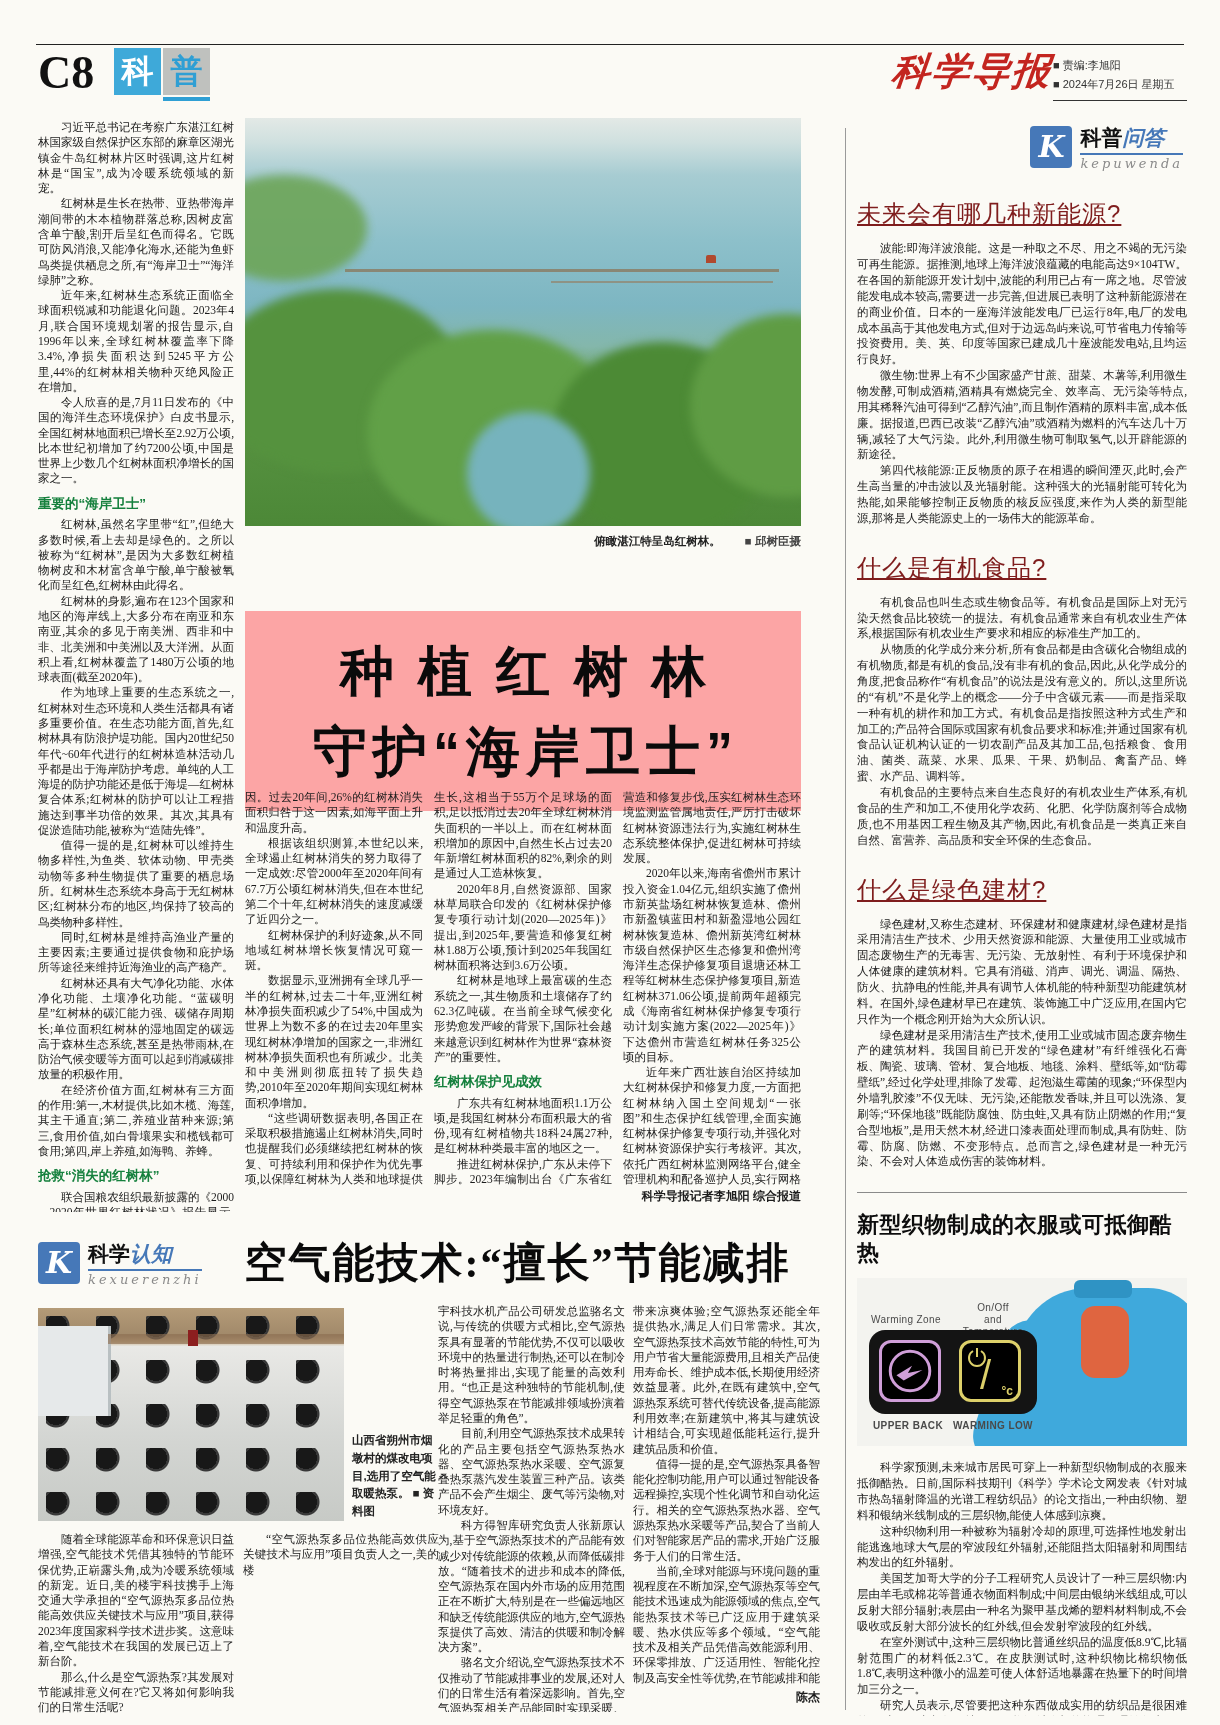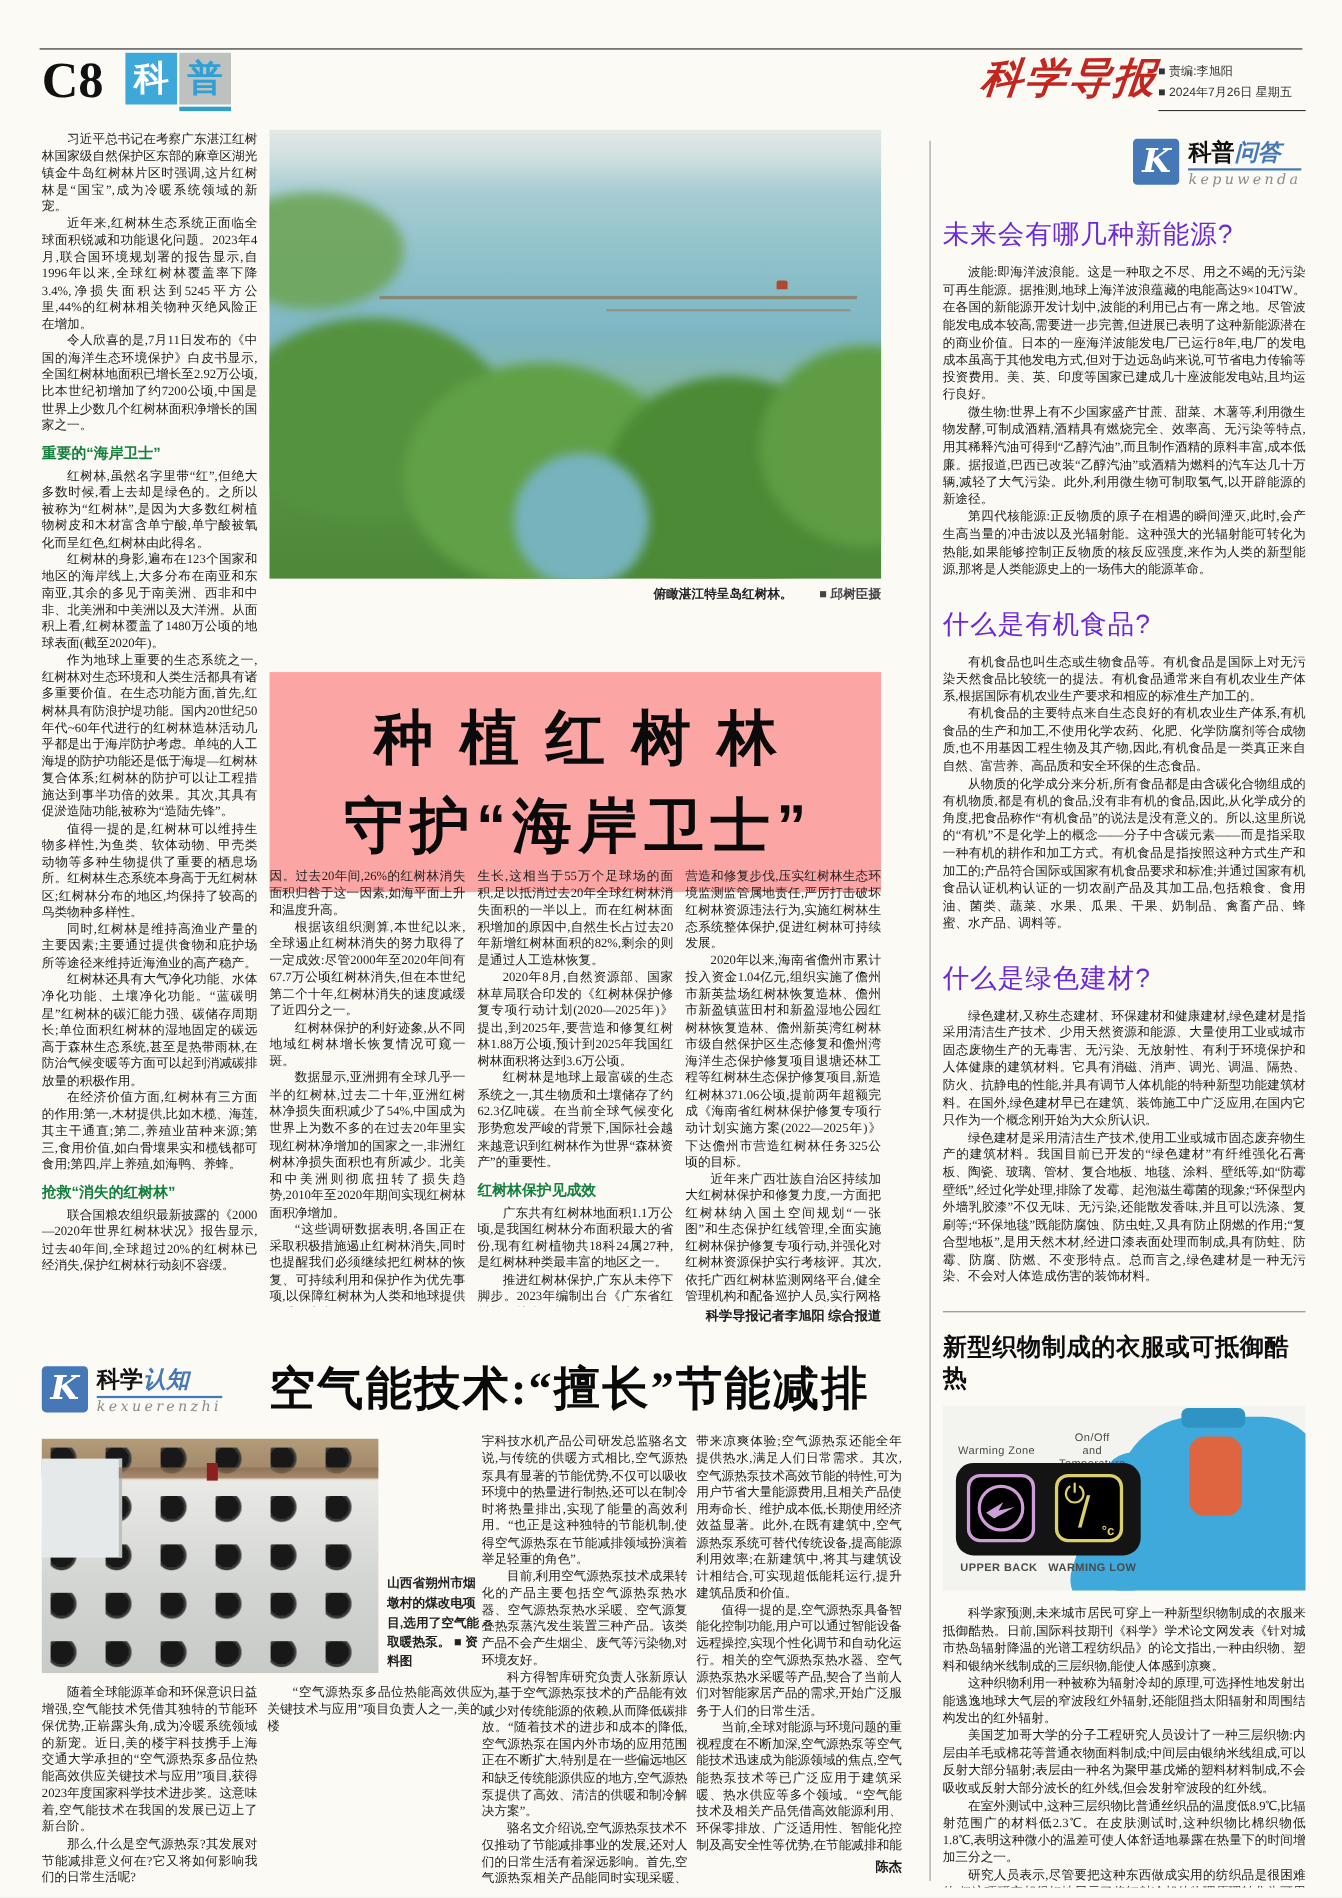--- a/index.html
+++ b/index.html
@@ -46,21 +46,21 @@
   .right-col{position:absolute;left:857px;top:126px;width:330px;height:1590px;overflow:hidden;}
   .logo-row{display:flex;align-items:flex-start;}
   .k-sq{width:42px;height:42px;background:#4678b8;border-radius:4px;color:#fff;
         font:bold italic 30px/42px "DejaVu Serif",serif;text-align:center;flex:0 0 auto;}
   .logo-txt{margin-left:8px;}
   .logo-line1{font:bold 21px/1.1 "Liberation Serif",serif;color:#111;white-space:nowrap;}
   .logo-line1 .blue{color:#4678b8;font-style:italic;font-family:"DejaVu Serif",serif;}
   .logo-underline{height:2px;background:#4678b8;margin-top:3px;}
   .logo-pinyin{font:italic 13px/1.4 "DejaVu Serif",serif;color:#8a8a8a;letter-spacing:3px;text-align:right;}
   .qa-logo-wrap{display:flex;justify-content:flex-end;padding-right:4px;}
-  .qa-q{font:500 24px/1.25 "Liberation Sans",sans-serif;color:#6d28d9;margin:26px 0 12px;letter-spacing:1px;}
+  .qa-q{font:500 24px/1.25 "Liberation Sans",sans-serif;color:#7f1d1d;margin:26px 0 12px;letter-spacing:1px;text-decoration:underline;}
   .rc-text{font:11.5px/1.38 "Liberation Serif",serif;text-align:justify;}
   .rc-text p{margin:0;text-indent:2em;}
   .h-divider{height:1px;background:#8a8a8a;margin:22px 0 16px;}
   .fab-title{font:900 22px/1.25 "Liberation Sans",sans-serif;color:#0d0d0d;letter-spacing:.5px;margin:18px 0 12px;}
   
   .fab-fig{position:relative;width:330px;height:168px;background:#f3f3ef;overflow:hidden;}
   .shirt{position:absolute;right:-18px;top:10px;width:190px;height:190px;background:#3fa9dc;
          border-radius:38% 30% 10% 10%;}
   .shirt-arm{position:absolute;right:140px;top:40px;width:60px;height:150px;background:#3fa9dc;
              border-radius:30px;transform:rotate(18deg);}
@@ -110,20 +110,21 @@
   <div class="sec-tick"></div>
   <div class="masthead">科学导报</div>
   <div class="ed-box">
     <div>■ 责编:李旭阳</div>
     <div>■ 2024年7月26日  星期五</div>
   </div>
   <div class="ed-rule"></div>
 
   <div class="left-col bodytext">
       <p>习近平总书记在考察广东湛江红树林国家级自然保护区东部的麻章区湖光镇金牛岛红树林片区时强调,这片红树林是“国宝”,成为冷暖系统领域的新宠。</p>
+      <p>红树林是生长在热带、亚热带海岸潮间带的木本植物群落总称,因树皮富含单宁酸,割开后呈红色而得名。它既可防风消浪,又能净化海水,还能为鱼虾鸟类提供栖息之所,有“海岸卫士”“海洋绿肺”之称。</p>
       <p>近年来,红树林生态系统正面临全球面积锐减和功能退化问题。2023年4月,联合国环境规划署的报告显示,自1996年以来,全球红树林覆盖率下降3.4%,净损失面积达到5245平方公里,44%的红树林相关物种灭绝风险正在增加。</p>
       <p>令人欣喜的是,7月11日发布的《中国的海洋生态环境保护》白皮书显示,全国红树林地面积已增长至2.92万公顷,比本世纪初增加了约7200公顷,中国是世界上少数几个红树林面积净增长的国家之一。</p>
       <h3>重要的“海岸卫士”</h3>
       <p>红树林,虽然名字里带“红”,但绝大多数时候,看上去却是绿色的。之所以被称为“红树林”,是因为大多数红树植物树皮和木材富含单宁酸,单宁酸被氧化而呈红色,红树林由此得名。</p>
       <p>红树林的身影,遍布在123个国家和地区的海岸线上,大多分布在南亚和东南亚,其余的多见于南美洲、西非和中非、北美洲和中美洲以及大洋洲。从面积上看,红树林覆盖了1480万公顷的地球表面(截至2020年)。</p>
       <p>作为地球上重要的生态系统之一,红树林对生态环境和人类生活都具有诸多重要价值。在生态功能方面,首先,红树林具有防浪护堤功能。国内20世纪50年代~60年代进行的红树林造林活动几乎都是出于海岸防护考虑。单纯的人工海堤的防护功能还是低于海堤—红树林复合体系;红树林的防护可以让工程措施达到事半功倍的效果。其次,其具有促淤造陆功能,被称为“造陆先锋”。</p>
       <p>值得一提的是,红树林可以维持生物多样性,为鱼类、软体动物、甲壳类动物等多种生物提供了重要的栖息场所。红树林生态系统本身高于无红树林区;红树林分布的地区,均保持了较高的鸟类物种多样性。</p>
       <p>同时,红树林是维持高渔业产量的主要因素;主要通过提供食物和庇护场所等途径来维持近海渔业的高产稳产。</p>
       <p>红树林还具有大气净化功能、水体净化功能、土壤净化功能。“蓝碳明星”红树林的碳汇能力强、碳储存周期长;单位面积红树林的湿地固定的碳远高于森林生态系统,甚至是热带雨林,在防治气候变暖等方面可以起到消减碳排放量的积极作用。</p>
       <p>在经济价值方面,红树林有三方面的作用:第一,木材提供,比如木榄、海莲,其主干通直;第二,养殖业苗种来源;第三,食用价值,如白骨壤果实和榄钱都可食用;第四,岸上养殖,如海鸭、养蜂。</p>
@@ -195,22 +196,22 @@
       <div class="rc-text">
           <p>波能:即海洋波浪能。这是一种取之不尽、用之不竭的无污染可再生能源。据推测,地球上海洋波浪蕴藏的电能高达9×104TW。在各国的新能源开发计划中,波能的利用已占有一席之地。尽管波能发电成本较高,需要进一步完善,但进展已表明了这种新能源潜在的商业价值。日本的一座海洋波能发电厂已运行8年,电厂的发电成本虽高于其他发电方式,但对于边远岛屿来说,可节省电力传输等投资费用。美、英、印度等国家已建成几十座波能发电站,且均运行良好。</p>
           <p>微生物:世界上有不少国家盛产甘蔗、甜菜、木薯等,利用微生物发酵,可制成酒精,酒精具有燃烧完全、效率高、无污染等特点,用其稀释汽油可得到“乙醇汽油”,而且制作酒精的原料丰富,成本低廉。据报道,巴西已改装“乙醇汽油”或酒精为燃料的汽车达几十万辆,减轻了大气污染。此外,利用微生物可制取氢气,以开辟能源的新途径。</p>
           <p>第四代核能源:正反物质的原子在相遇的瞬间湮灭,此时,会产生高当量的冲击波以及光辐射能。这种强大的光辐射能可转化为热能,如果能够控制正反物质的核反应强度,来作为人类的新型能源,那将是人类能源史上的一场伟大的能源革命。</p>
         </div>
     </div>
     <div>
       <div class="qa-q">什么是有机食品?</div>
       <div class="rc-text">
           <p>有机食品也叫生态或生物食品等。有机食品是国际上对无污染天然食品比较统一的提法。有机食品通常来自有机农业生产体系,根据国际有机农业生产要求和相应的标准生产加工的。</p>
+          <p>从物质的化学成分来分析,所有食品都是由含碳化合物组成的有机物质,都是有机的食品,没有非有机的食品,因此,从化学成分的角度,把食品称作“有机食品”的说法是没有意义的。所以,这里所说的“有机”不是化学上的概念——分子中含碳元素——而是指采取一种有机的耕作和加工方式。有机食品是指按照这种方式生产和加工的;产品符合国际或国家有机食品要求和标准;并通过国家有机食品认证机构认证的一切农副产品及其加工品,包括粮食、食用油、菌类、蔬菜、水果、瓜果、干果、奶制品、禽畜产品、蜂蜜、水产品、调料等。</p>
           <p>有机食品的主要特点来自生态良好的有机农业生产体系,有机食品的生产和加工,不使用化学农药、化肥、化学防腐剂等合成物质,也不用基因工程生物及其产物,因此,有机食品是一类真正来自自然、富营养、高品质和安全环保的生态食品。</p>
-          <p>从物质的化学成分来分析,所有食品都是由含碳化合物组成的有机物质,都是有机的食品,没有非有机的食品,因此,从化学成分的角度,把食品称作“有机食品”的说法是没有意义的。所以,这里所说的“有机”不是化学上的概念——分子中含碳元素——而是指采取一种有机的耕作和加工方式。有机食品是指按照这种方式生产和加工的;产品符合国际或国家有机食品要求和标准;并通过国家有机食品认证机构认证的一切农副产品及其加工品,包括粮食、食用油、菌类、蔬菜、水果、瓜果、干果、奶制品、禽畜产品、蜂蜜、水产品、调料等。</p>
         </div>
     </div>
     <div>
       <div class="qa-q">什么是绿色建材?</div>
       <div class="rc-text">
           <p>绿色建材,又称生态建材、环保建材和健康建材,绿色建材是指采用清洁生产技术、少用天然资源和能源、大量使用工业或城市固态废物生产的无毒害、无污染、无放射性、有利于环境保护和人体健康的建筑材料。它具有消磁、消声、调光、调温、隔热、防火、抗静电的性能,并具有调节人体机能的特种新型功能建筑材料。在国外,绿色建材早已在建筑、装饰施工中广泛应用,在国内它只作为一个概念刚开始为大众所认识。</p>
           <p>绿色建材是采用清洁生产技术,使用工业或城市固态废弃物生产的建筑材料。我国目前已开发的“绿色建材”有纤维强化石膏板、陶瓷、玻璃、管材、复合地板、地毯、涂料、壁纸等,如“防霉壁纸”,经过化学处理,排除了发霉、起泡滋生霉菌的现象;“环保型内外墙乳胶漆”不仅无味、无污染,还能散发香味,并且可以洗涤、复刷等;“环保地毯”既能防腐蚀、防虫蛀,又具有防止阴燃的作用;“复合型地板”,是用天然木材,经进口漆表面处理而制成,具有防蛀、防霉、防腐、防燃、不变形特点。总而言之,绿色建材是一种无污染、不会对人体造成伤害的装饰材料。</p>
         </div>
     </div>
 

